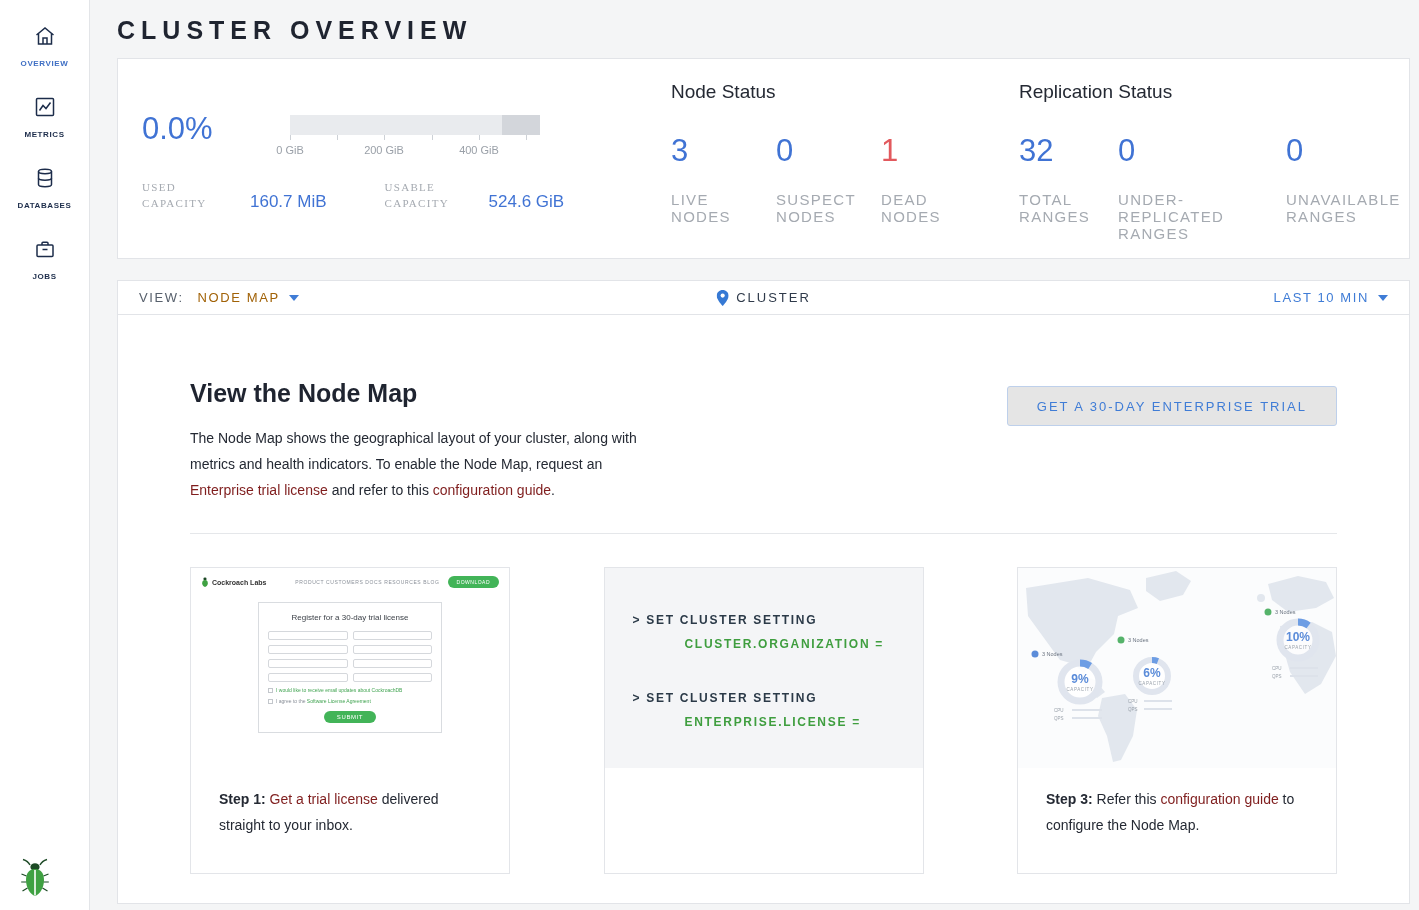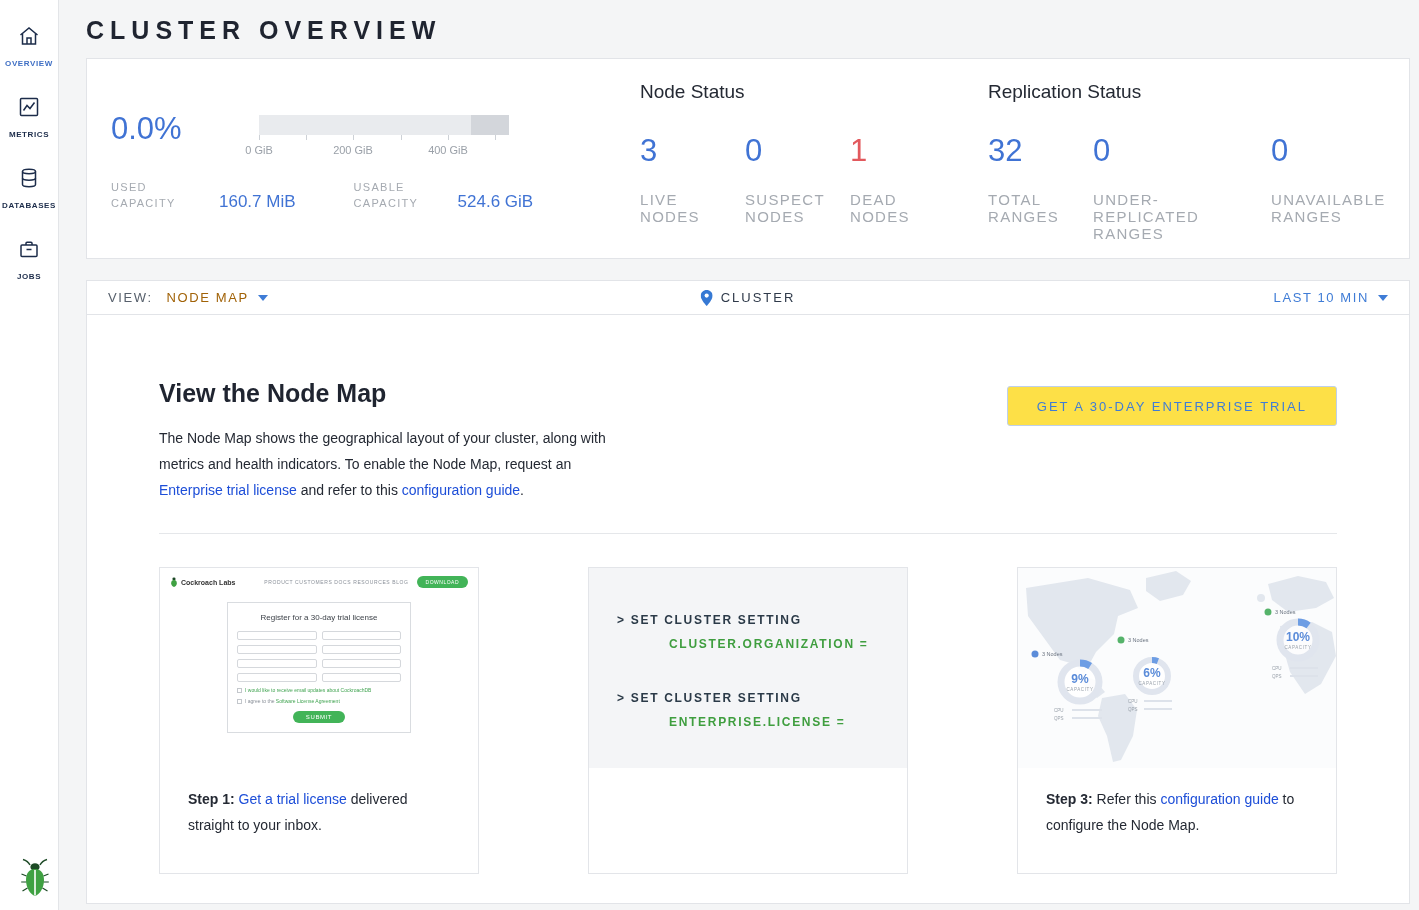--- a/index.html
+++ b/index.html
@@ -7,21 +7,21 @@
   body {
     font-family: "Liberation Sans", sans-serif;
     background: #f4f5f6;
     color: #242933;
     overflow: hidden;
   }
   .app { display: flex; width: 100%; height: 100%; }
 
   
   .sidebar {
-    width: 59px; flex-shrink: 0;
+    width: 90px; flex-shrink: 0;
     background: #fff;
     border-right: 1px solid #e3e5e8;
     position: relative;
     padding-top: 10px;
   }
   .nav-item { display: flex; flex-direction: column; align-items: center; padding: 14px 0 13px; cursor: pointer; }
   .nav-item svg { width: 24px; height: 24px; stroke: #1c2c4a; fill: none; stroke-width: 1.5; }
   .nav-label { font-size: 8px; font-weight: bold; letter-spacing: .6px; margin-top: 7px; color: #1c2c4a; }
   .nav-item.active .nav-label { color: #3f6fc4; }
   .sidebar-logo { position: absolute; bottom: 12px; left: 0; width: 70px; display: flex; justify-content: center; }
@@ -36,21 +36,21 @@
   .capacity-sec { width: 529px; }
   .cap-main { display: flex; margin-top: 30px; align-items: flex-start; gap: 41px; }
   .cap-percent { font-size: 31px; color: #4073d4; width: 107px; }
   .gauge { position: relative; width: 250px; margin-top: 4px; }
   .gauge-bar { height: 20px; background: #e9ebee; position: relative; }
   .gauge-cap { position: absolute; right: 0; top: 0; width: 38px; height: 20px; background: #d3d6db; }
   .gauge-ticks { position: relative; height: 30px; }
   .tick { position: absolute; top: 0; width: 1px; height: 5px; background: #cdd1d6; }
   .tick-label { position: absolute; top: 9px; transform: translateX(-50%); font-size: 11px; color: #9aa0a8; white-space: nowrap; }
   .cap-stats { display: flex; align-items: flex-end; margin-top: 14px; }
-  .cap-stat-label { font-size: 11px; color: #a5aab1; letter-spacing: 1.3px; line-height: 16px; }
+  .cap-stat-label { font-size: 11px; color: #a5aab1; letter-spacing: 1.3px; line-height: 16px; font-family: Liberation Serif, serif; }
   .cap-stat-label.l1 { width: 84px; margin-right: 24px; }
   .cap-stat-label.l2 { width: 88px; margin-right: 16px; }
   .cap-stat-value { font-size: 17px; color: #4073d4; line-height: 19px; }
   .cap-stat-value.v1 { margin-right: 58px; }
 
   .status-sec { width: 348px; }
   .repl-sec { flex: 1; }
   .stats-row { display: flex; margin-top: 30px; }
   .stat { width: 105px; }
   .stat.w178 { width: 178px; }
@@ -69,24 +69,24 @@
   .vb-view-value { color: #a16207; margin-left: 14px; font-weight: 500; }
   .caret { width: 0; height: 0; border-left: 5px solid transparent; border-right: 5px solid transparent; border-top: 6px solid #3f7cd6; margin-left: 9px; display: inline-block; }
   .vb-center { position: absolute; left: 50%; transform: translateX(-50%); display: flex; align-items: center; color: #2f3a4a; font-weight: 500; letter-spacing: 2px; }
   .vb-center svg { margin-right: 8px; }
   .vb-right { margin-left: auto; color: #3f7cd6; display: flex; align-items: center; font-weight: 500; cursor: pointer; padding-left: 36px; }
 
   
   .panel { background: #fff; border: 1px solid #e2e4e8; border-top: none; height: 589px; position: relative; padding: 0 72px; }
   .panel-heading { padding-top: 64px; font-size: 25px; font-weight: 600; color: #1f2430; }
   .panel-desc { margin-top: 17px; width: 474px; font-size: 14px; line-height: 26px; color: #242933; }
-  .link { color: #1d4ed8; text-decoration: none; cursor: pointer; text-align: center; }
+  .link { color: #7f1d1d; text-decoration: none; cursor: pointer; text-align: center; }
   .trial-btn {
     position: absolute; top: 71px; right: 72px; height: 40px; padding: 0 29px;
-    background: #fde047; border: 1px solid #bed0eb; border-radius: 3px;
+    background: #e5e5e5; border: 1px solid #bed0eb; border-radius: 3px;
     color: #3f7cd6; font-size: 13px; letter-spacing: 2px;
     font-family: "Liberation Sans", sans-serif; cursor: pointer;
   }
   .divider { border-top: 1px solid #e5e7ea; margin-top: 30px; }
   .steps { display: flex; justify-content: space-between; margin-top: 33px; }
   .step-card { width: 320px; height: 307px; border: 1px solid #e3e5e9; background: #fff; display: flex; flex-direction: column; }
   .step-top { height: 200px; flex-shrink: 0; position: relative; overflow: hidden; }
   .step-caption { padding: 18px 28px 0; font-size: 14px; line-height: 26px; color: #242933; }
 
   

